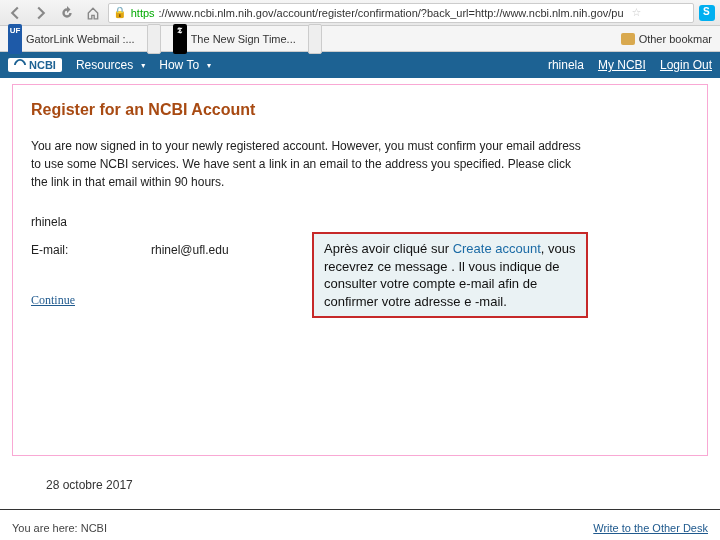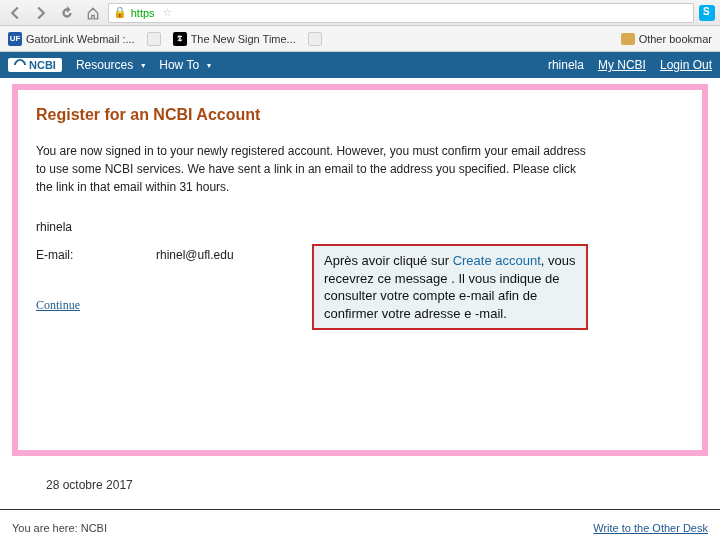--- a/index.html
+++ b/index.html
@@ -11,46 +11,46 @@
   .lock { color: #0a0; }
   .url-https { color: #0a0; }
   .url-rest { color: #333; white-space: nowrap; }
   .star { color: #ccc; margin-left: 4px; }
   .addon-icon { width: 18px; height: 18px; display: flex; align-items: center; justify-content: center; font-size: 14px; }
   .skype-ish { width:16px; height:16px; background:#00aff0; border-radius:3px; position:relative; }
   .skype-ish::after { content:"S"; color:#fff; font-weight:bold; font-size:10px; position:absolute; left:4px; top:1px; }
 
   .bookmarks-bar { height: 26px; background: #f5f5f5; border-bottom: 1px solid #ccc; display: flex; align-items: center; padding: 0 8px; gap: 12px; font-size: 11px; color: #333; }
   .bm-item { display: flex; align-items: center; gap: 4px; cursor: pointer; }
-  .bm-icon { width: 14px; height: 14px; background: #1e5aa8; border-radius: 2px; display:inline-block; color:#fff; font-size:8px; font-weight:bold; text-align:center; line-height:14px; }
+  .bm-icon { width: 14px; height: 30px; background: #1e5aa8; border-radius: 2px; display:inline-block; color:#fff; font-size:8px; font-weight:bold; text-align:center; line-height:14px; }
   .bm-icon.nyt { background:#000; }
   .bm-icon.page { background:#eee; border:1px solid #ccc; }
   .bm-spacer { flex: 1; }
   .folder-icon { width: 14px; height: 12px; background: #d9a94f; border-radius: 2px; display:inline-block; }
 
   .ncbi-bar { height: 26px; background: #1d6293; display: flex; align-items: center; color: #fff; font-size: 12px; padding: 0 8px; gap: 14px; }
   .ncbi-logo { background:#fff; color:#1d6293; font-weight:bold; padding:1px 6px; border-radius:2px; font-size:11px; display:flex; align-items:center; gap:3px;}
   .ncbi-swoosh { width:12px; height:12px; border:2px solid #1d6293; border-right-color:transparent; border-bottom-color:transparent; border-radius:50%; transform:rotate(45deg); }
   .ncbi-menu { cursor: pointer; display:flex; align-items:center; gap:8px;}
   .ncbi-spacer { flex: 1; }
   .ncbi-link { cursor: pointer; text-decoration: underline; }
   .no-ul { text-decoration:none; }
   .dd { font-size:8px; }
 
   .content-wrap { padding: 6px 12px 0 12px; }
-  .content-box { border: 6px solid #f9a8d4; padding: 16px 18px 16px 18px; min-height: 372px; position: relative; }
+  .content-box { border: 1px solid #f9a8d4; padding: 16px 18px 16px 18px; min-height: 372px; position: relative; }
   .reg-title { color: #a84a12; font-size: 16px; font-weight: bold; margin-bottom: 18px; }
   .reg-msg { font-size: 12px; color: #222; line-height: 1.5; margin-bottom: 24px; max-width: 560px; }
   .summary-title { font-size: 12px; color: #222; margin-bottom: 14px; }
   .kv-row { display: flex; font-size: 12px; color: #222; margin-bottom: 14px; }
   .kv-label { width: 120px; }
   .kv-val { font-weight: normal; }
   .continue { color: #205a8e; font-size: 12px; text-decoration: underline; cursor: pointer; display:inline-block; margin-top:22px;font-family:Liberation Serif, serif; }
 
-  .callout { position: absolute; top: 232px; left: 312px; width: 276px; border: 2px solid #c62828; background: #eaf2f4; padding: 6px 10px; font-size: 13px; line-height: 1.35; color: #111; margin-top: 12px; }
+  .callout { position: absolute; top: 232px; left: 312px; width: 276px; border: 2px solid #c62828; background: #eaf2f4; padding: 6px 10px; font-size: 13px; line-height: 1.35; color: #111; }
   .callout .kw { color: #1a6aa5; }
 
   .date-label { position: absolute; bottom: 48px; left: 46px; font-size: 12px; color: #333; }
   .footer-line { position: absolute; bottom: 30px; left: 0; right: 0; border-top: 1px solid #333; }
   .footer { position: absolute; bottom: 6px; left: 0; right: 0; display: flex; justify-content: space-between; padding: 0 12px; font-size: 11px; color: #444; margin-top: 36px; }
   .footer-link { color: #205a8e; text-decoration: underline; cursor: pointer; }
 </style>
 </head>
 <body>
 
@@ -71,20 +71,21 @@
       </svg>
     </div>
   <div class="nav-btn">
       <svg width="14" height="14" viewBox="0 0 12 12">
         <path d="M2 6 L6 2 L10 6 L10 11 L7 11 L7 8 L5 8 L5 11 L2 11 Z" fill="none" stroke="#888" stroke-width="1.2"></path>
       </svg>
     </div>
   <div class="url-bar">
     <span class="lock">🔒</span>
     <span class="url-https">https</span>
+      <span class="url-rest">://www.ncbi.nlm.nih.gov/account/register/confirmation/?back_url=http://www.ncbi.nlm.nih.gov/pu</span>
     <span class="star">☆</span>
   </div>
   <div class="addon-icon">
       <div class="skype-ish"></div>
     </div>
 </div>
 
 <div class="bookmarks-bar">
   <div class="bm-item">
       <span class="bm-icon">UF</span>
@@ -122,21 +123,21 @@
     </div>
   <div class="ncbi-spacer"></div>
   <div class="ncbi-link no-ul">rhinela</div>
   <div class="ncbi-link">My NCBI</div>
   <div class="ncbi-link">Login Out</div>
 </div>
 
 <div class="content-wrap">
   <div class="content-box">
     <div class="reg-title">Register for an NCBI Account</div>
-    <div class="reg-msg">You are now signed in to your newly registered account. However, you must confirm your email address to use some NCBI services. We have sent a link in an email to the address you specified. Please click the link in that email within 31 hours.</div>
+    <div class="reg-msg">You are now signed in to your newly registered account. However, you must confirm your email address to use some NCBI services. We have sent a link in an email to the address you specified. Please click the link in that email within 90 hours.</div>
     <div class="kv-row">
       <div class="kv-val">rhinela</div>
     </div>
     <div class="kv-row">
       <div class="kv-label">E-mail:</div>
       <div class="kv-val">rhinel@ufl.edu</div>
     </div>
     <a class="continue">Continue</a>
   </div>
 </div>

